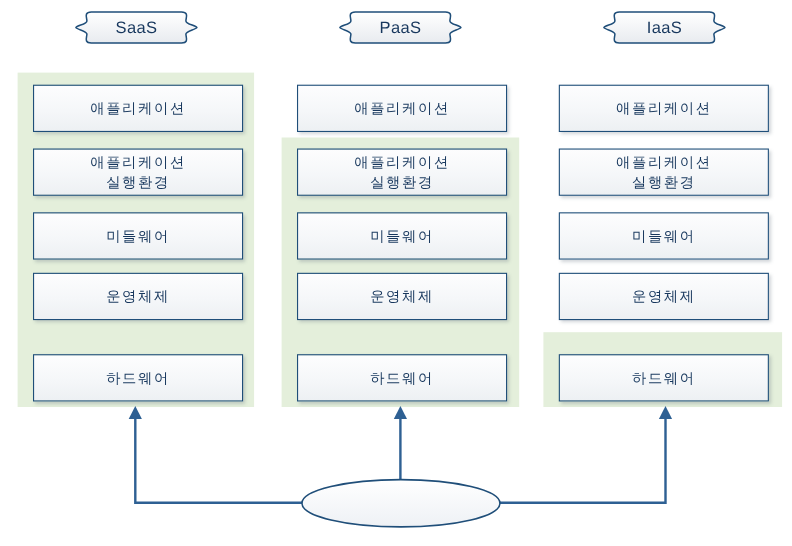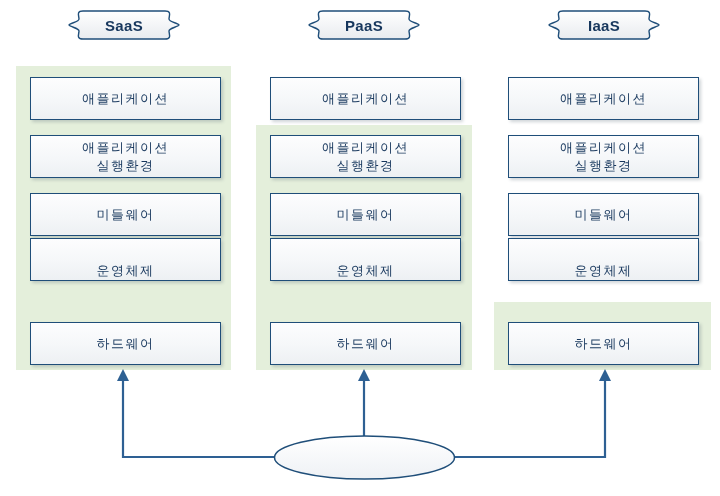--- a/index.html
+++ b/index.html
@@ -25,21 +25,21 @@
   .header-shape svg { position: absolute; left: 0; top: 0; }
   .header-label {
     position: absolute;
     left: 0; top: 0;
     width: 116px; height: 34px;
     display: flex;
     align-items: center;
     justify-content: center;
     color: #17375d;
     font-size: 15px;
-    font-weight: 700;
+    font-weight: 400;
     letter-spacing: 0.3px;
   }
   .hdr-1 { left: 66px; }
   .hdr-2 { left: 306px; }
   .hdr-3 { left: 546px; }
 
   
   .scope-panel {
     position: absolute;
     background: #e4efdb;
@@ -68,21 +68,21 @@
     text-align: center;
     white-space: pre-line;
     line-height: 18px;
   }
   .col-1 { left: 30px; }
   .col-2 { left: 270px; }
   .col-3 { left: 508px; }
   .row-1 { top: 77px; }
   .row-2 { top: 135px; }
   .row-3 { top: 193px; }
-  .row-4 { top: 238px; align-items: flex-end; }
+  .row-4 { top: 248px; }
   .row-5 { top: 322px; }
 
   
   .overlay {
     position: absolute;
     left: 0; top: 0;
     width: 720px; height: 496px;
     pointer-events: none;
   }
   .scope-label {

